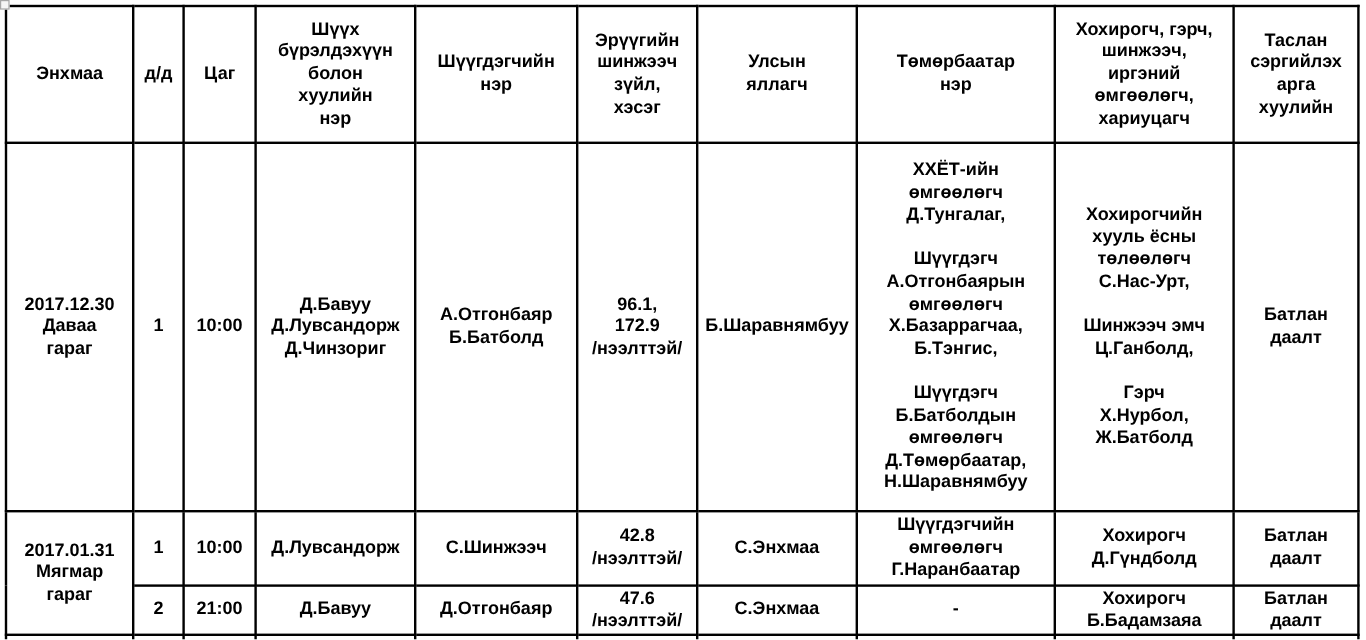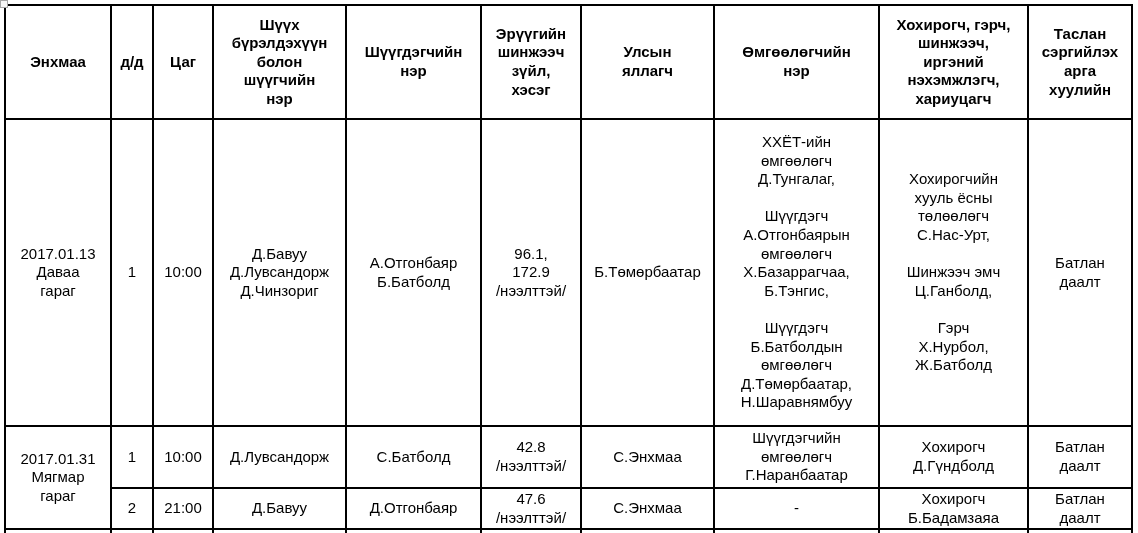--- a/index.html
+++ b/index.html
@@ -32,21 +32,21 @@
   }
   table.schedule td, table.schedule th {
     border: 2px solid #000;
     text-align: center;
     vertical-align: middle;
     font-size: 15px;
     line-height: 1.24;
     white-space: pre-line;
     overflow: hidden;
     padding: 0 2px;
-    font-weight: normal;
+    font-weight: bold;
   }
   table.schedule th { font-weight: bold; }
   td.date-cell { font-weight: bold; }
   tr.header-row   { height: 114px; }
   tr.row-1        { height: 307px; }
   tr.row-2a       { height: 62px; }
   tr.row-2b       { height: 41px; }
   tr.row-partial  { height: 26px; }
   tr.row-partial td { border-top: 2px solid #000; }
 </style>
@@ -71,58 +71,58 @@
     </colgroup>
 
     <tbody>
         <tr class="header-row">
       <th>Энхмаа</th>
       <th>д/д</th>
       <th>Цаг</th>
       <th>Шүүх
 бүрэлдэхүүн
 болон
-шүүгчийн
+хуулийн
 нэр</th>
       <th>Шүүгдэгчийн
 нэр</th>
       <th>Эрүүгийн
 шинжээч
 зүйл,
 хэсэг</th>
       <th>Улсын
 яллагч</th>
-      <th>Өмгөөлөгчийн
+      <th>Төмөрбаатар
 нэр</th>
       <th>Хохирогч, гэрч,
 шинжээч,
 иргэний
-нэхэмжлэгч,
+өмгөөлөгч,
 хариуцагч</th>
       <th>Таслан
 сэргийлэх
 арга
 хуулийн</th>
     </tr>
 
     <tr class="row-1">
-      <td class="date-cell">2017.01.13
+      <td class="date-cell">2017.12.30
 Даваа
 гараг</td>
       <td>1</td>
       <td>10:00</td>
       <td>Д.Бавуу
 Д.Лувсандорж
 Д.Чинзориг</td>
       <td>А.Отгонбаяр
 Б.Батболд</td>
       <td>96.1,
 172.9
 /нээлттэй/</td>
-      <td>Б.Төмөрбаатар</td>
+      <td>Б.Шаравнямбуу</td>
       <td>ХХЁТ-ийн
 өмгөөлөгч
 Д.Тунгалаг,
 
 Шүүгдэгч
 А.Отгонбаярын
 өмгөөлөгч
 Х.Базаррагчаа,
 Б.Тэнгис,
 
@@ -146,21 +146,21 @@
 даалт</td>
     </tr>
 
     <tr class="row-2a">
       <td class="date-cell" rowspan="2">2017.01.31
 Мягмар
 гараг</td>
       <td>1</td>
       <td>10:00</td>
       <td>Д.Лувсандорж</td>
-      <td>С.Батболд</td>
+      <td>С.Шинжээч</td>
       <td>42.8
 /нээлттэй/</td>
       <td>С.Энхмаа</td>
       <td>Шүүгдэгчийн
 өмгөөлөгч
 Г.Наранбаатар</td>
       <td>Хохирогч
 Д.Гүндболд</td>
       <td>Батлан
 даалт</td>

